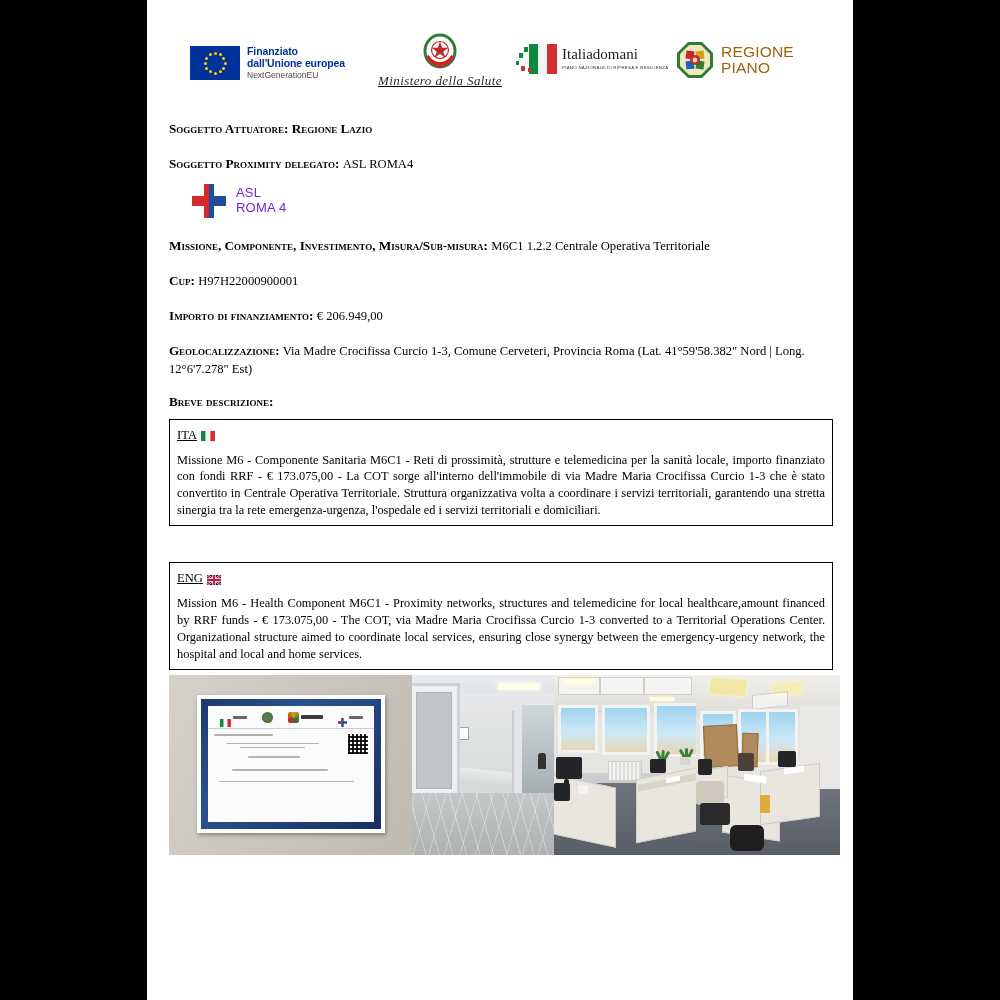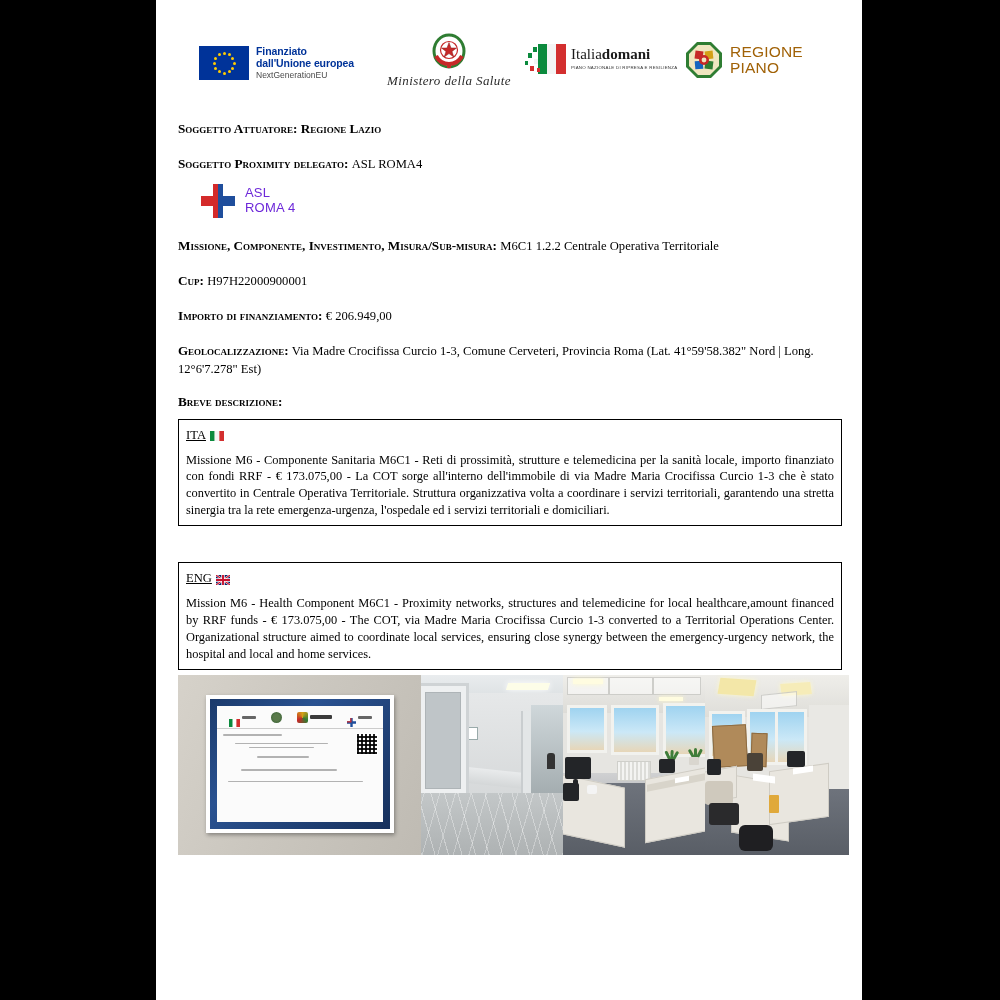--- a/index.html
+++ b/index.html
@@ -1,38 +1,38 @@
 <!DOCTYPE html>
 <html><head>
 <meta charset="utf-8">
 <style>
   html,body{margin:0;padding:0;background:#000;}
   body{width:1000px;height:1000px;overflow:hidden;font-family:"Liberation Serif",serif;}
-  .page{position:absolute;left:147px;top:0;width:706px;height:1000px;background:#fff;margin-left:9px;}
+  .page{position:absolute;left:147px;top:0;width:706px;height:1000px;background:#fff;}
 
   
   .logo-bar{position:relative;height:72px;margin:30px 0 0 0;}
   .logo{position:absolute;top:0;}
 
   .eu-logo{left:43px;top:16px;display:flex;align-items:center;gap:7px;}
   .eu-flag{width:50px;height:34px;background:#003399;position:relative;flex:0 0 auto;}
   .eu-flag i{position:absolute;width:3px;height:3px;background:#FFCC00;border-radius:50%;}
   .eu-txt{line-height:1.12;}
   .eu-txt .l1{font-family:"Liberation Sans",sans-serif;font-weight:bold;font-size:10.5px;color:#003399;letter-spacing:-.1px;}
   .eu-txt .l2{font-family:"Liberation Sans",sans-serif;font-size:8.5px;color:#4a4a4a;margin-top:1px;}
 
-  .min-logo{left:228px;top:2px;text-align:center;width:130px;}
+  .min-logo{left:228px;top:2px;text-align:center;width:130px;text-decoration:underline;}
   .emblem{width:36px;height:40px;margin:0 auto;position:relative;}
   .min-name{font-family:"Liberation Serif",serif;font-style:italic;font-size:13px;color:#2b2b2b;margin-top:1px;letter-spacing:.4px;}
 
   .ita-logo{left:368px;top:14px;display:flex;align-items:center;gap:5px;}
   .ita-flag{width:42px;height:30px;position:relative;flex:0 0 auto;}
   .ita-txt{line-height:1.05;}
   .ita-txt .n1{font-family:"Liberation Serif",serif;font-size:15px;color:#1a1a1a;}
-  .ita-txt .n1 b{font-weight:bold;}
+  .ita-txt .n1 b{font-weight:normal;}
   .ita-txt .n2{font-family:"Liberation Sans",sans-serif;font-size:4.4px;color:#333;letter-spacing:.25px;margin-top:2px;line-height:1.35;}
 
   .laz-logo{left:530px;top:12px;display:flex;align-items:center;gap:8px;}
   .laz-mark{width:36px;height:36px;position:relative;flex:0 0 auto;}
   .laz-txt{font-family:"Liberation Sans",sans-serif;font-size:15.5px;color:#a16207;line-height:1.04;letter-spacing:.2px;}
 
   
   .title-banner{margin:6px 15px 0 15px;background:#FAF0DC;border:1.5px solid #7C7247;
                 padding:5px 10px 6px;text-align:center;font-weight:bold;font-size:13px;
                 line-height:1.25;color:#000;}

